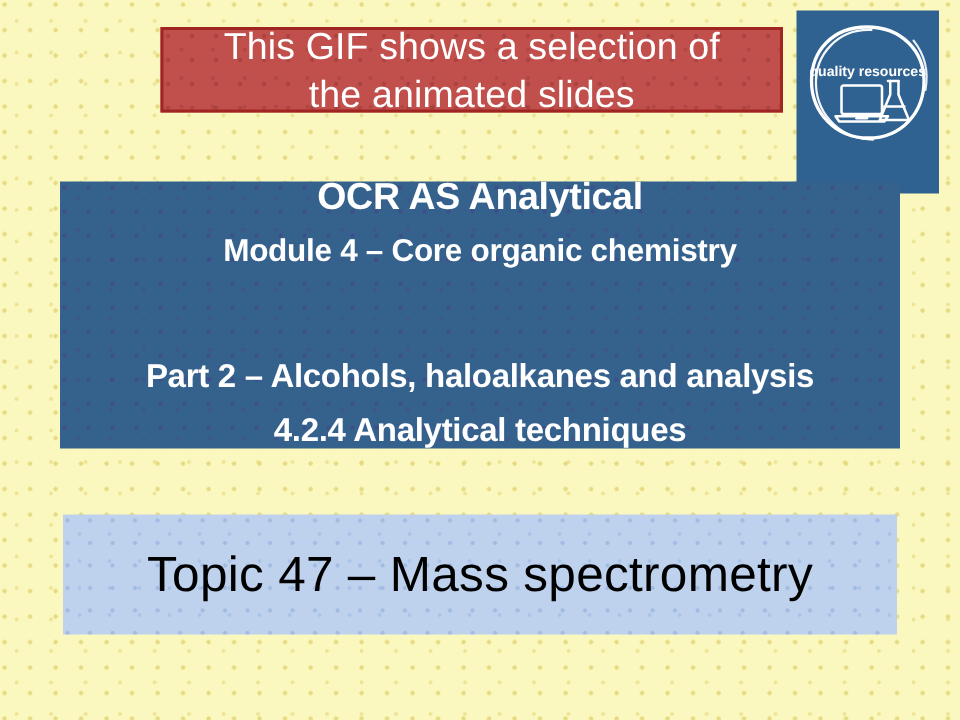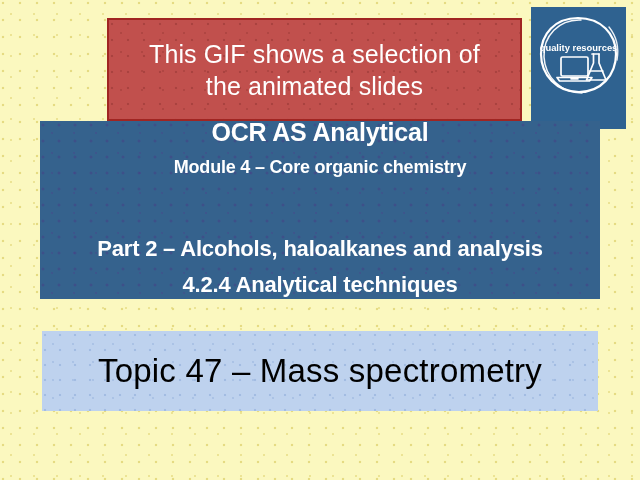--- a/index.html
+++ b/index.html
@@ -23,21 +23,21 @@
       radial-gradient(circle at 11px 14px, rgba(226,214,120,0.6) 1.1px, transparent 1.5px);
     background-size: 17px 17px, 23px 21px;
   }
 
   
   #notice-box {
     position: absolute;
     left: 107px;
     top: 18px;
     width: 415px;
-    height: 103px;
+    height: 57px;
     box-sizing: border-box;
     border: 2px solid #a02522;
     background-color: #c1504d;
     background-image:
       radial-gradient(circle at 3px 4px, rgba(150,55,52,0.55) 1.2px, transparent 1.6px),
       radial-gradient(circle at 12px 13px, rgba(150,55,52,0.4) 1.1px, transparent 1.5px);
     background-size: 16px 16px, 21px 19px;
     display: flex;
     align-items: center;
     justify-content: center;
@@ -83,29 +83,29 @@
     padding: 4px 6px 8px;
     box-sizing: border-box;
   }
   .title-line {
     color: #ffffff;
     font-weight: bold;
     text-align: center;
     letter-spacing: -0.2px;
   }
   #title-line-0 { font-size: 25px; }
-  #title-line-1 { font-size: 18px; }
+  #title-line-1 { font-size: 21px; }
   #title-line-2 { font-size: 22px; margin-top: 48px; }
   #title-line-3 { font-size: 22px; }
 
   
   #topic-box {
     position: absolute;
     left: 42px;
-    top: 331px;
+    top: 343px;
     width: 556px;
     height: 80px;
     background-color: #bed2ee;
     background-image:
       radial-gradient(circle at 3px 4px, rgba(150,178,220,0.7) 1.2px, transparent 1.6px),
       radial-gradient(circle at 11px 13px, rgba(150,178,220,0.5) 1.1px, transparent 1.5px);
     background-size: 15px 15px, 20px 18px;
     display: flex;
     align-items: center;
     justify-content: center;

